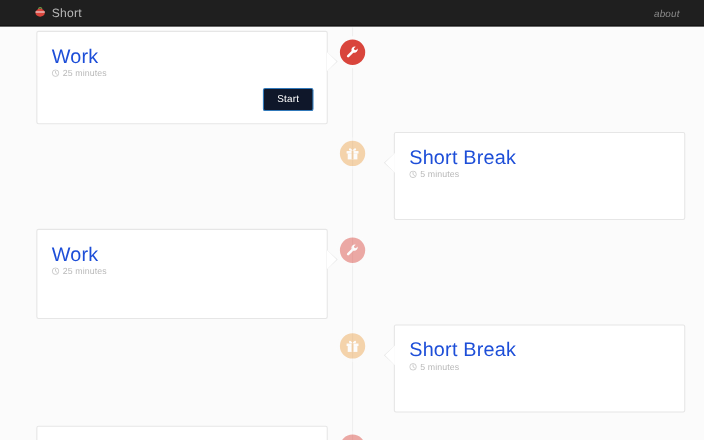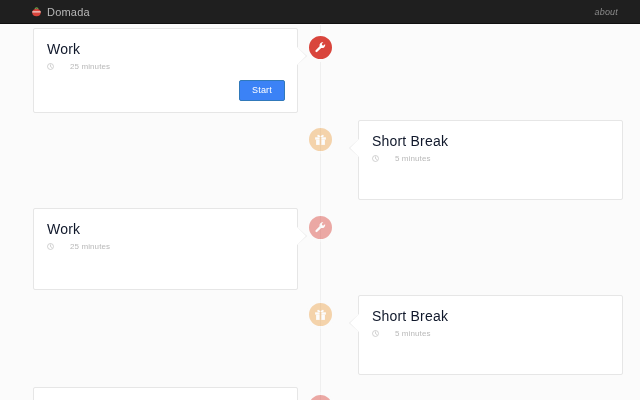--- a/index.html
+++ b/index.html
@@ -142,44 +142,44 @@
   }
   .card.right::after {
     left: -9px;
     border-right: 9px solid #ffffff;
   }
 
   .card-title {
     position: absolute;
     left: 13px;
     top: 12px;
-    font-size: 14px;
+    font-size: 18px;
     font-weight: normal;
-    color: #0f172a;
+    color: #1d4ed8;
     letter-spacing: 0.2px;
   }
 
   .card-meta {
     position: absolute;
     left: 13px;
     top: 33px;
     display: flex;
     align-items: center;
-    gap: 16px;
+    gap: 3px;
     font-size: 8px;
     color: #b9b9b9;
     letter-spacing: 0.1px;
   }
   .card-meta svg { display: block; }
 
   .start-button {
     position: absolute;
     right: 12px;
     bottom: 11px;
-    background: #3b82f6;
+    background: #0f172a;
     border: 1px solid #3179ba;
     border-radius: 2px;
     color: #ffffff;
     font-family: "Liberation Sans", sans-serif;
     font-size: 9px;
     padding: 5px 12px;
     cursor: pointer;
     line-height: 1;
     letter-spacing: 0.2px;
   }
@@ -189,21 +189,21 @@
 
 <div id="navbar">
   <a id="brand" href="#">
     <span id="brand-icon">
       <svg width="11" height="10" viewBox="0 0 11 10">
         <path d="M4.2 1.6 Q5.5 0.2 6.9 1.6" stroke="#6f9b4a" stroke-width="1.2" fill="none" stroke-linecap="round"></path>
         <ellipse cx="5.5" cy="5.6" rx="4.3" ry="3.6" fill="#d9453c"></ellipse>
         <path d="M1.3 4.9 h8.4" stroke="#f2f2f2" stroke-width="1" fill="none"></path>
       </svg>
     </span>
-    <span id="brand-label">Domada</span>
+    <span id="brand-label">Short</span>
   </a>
   <a id="about-link" href="#">about</a>
 </div>
 
 <div id="timeline-line"></div>
 
 <div id="timeline">
     <div class="timeline-row" style="top: 28px;">
       <div class="marker work" style="top: 5px;">
         <span>

